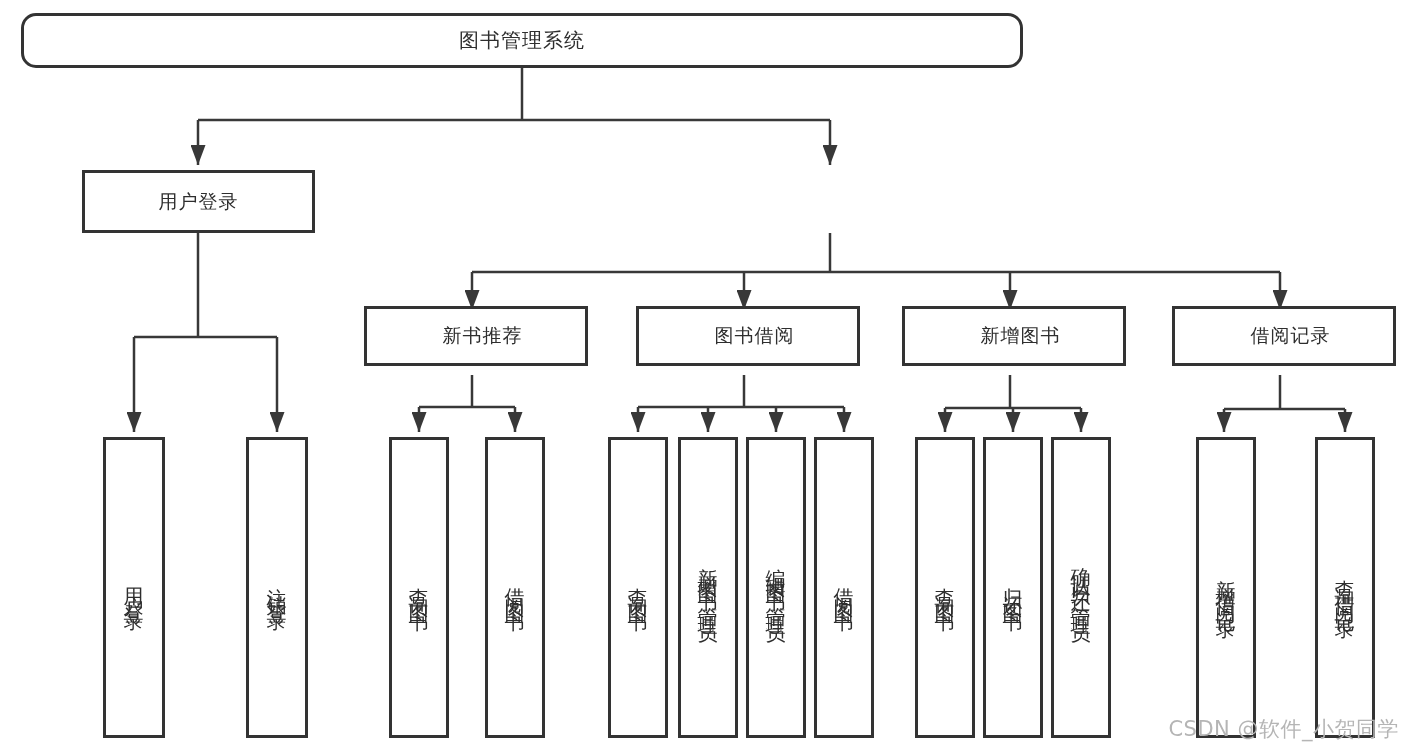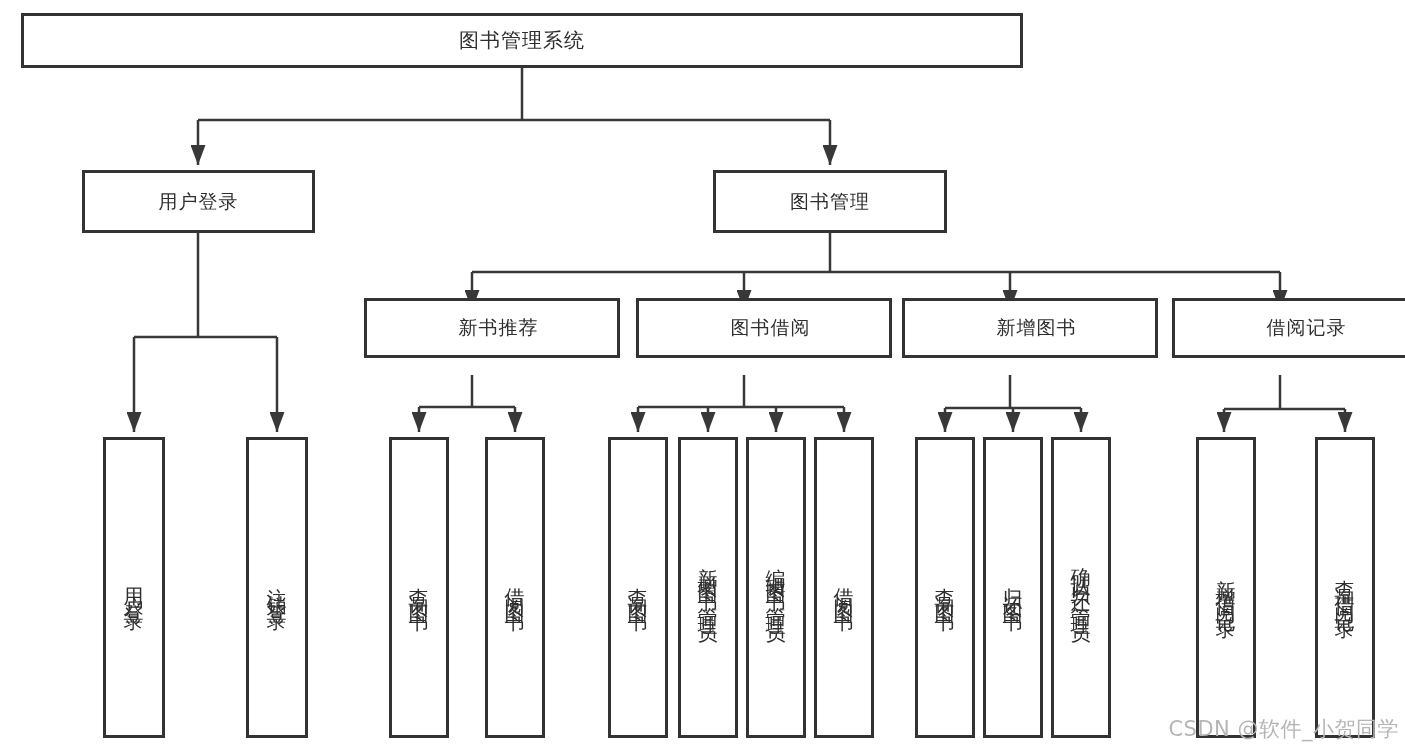--- a/index.html
+++ b/index.html
@@ -25,24 +25,24 @@
     border: 3px solid #333333;
     background: #ffffff;
     display: flex;
     align-items: center;
     justify-content: center;
     color: #2e2e2e;
     font-size: 19px;
     letter-spacing: 1px;
     white-space: nowrap;
   }
-  .root-box   { left: 21px;  top: 13px;  width: 1002px; height: 55px; font-size: 20px; }
+  .root-box   { left: 21px;  top: 13px;  width: 1002px; height: 55px; font-size: 20px; border-radius: 15px; }
   .lvl2-user  { left: 82px;  top: 170px; width: 233px;  height: 63px; }
   .lvl2-book  { left: 713px; top: 170px; width: 234px;  height: 63px; }
-  .lvl3       { top: 298px; width: 256px; height: 60px; padding-left: 13px; }
+  .lvl3       { top: 306px; width: 224px; height: 60px; padding-left: 13px; }
   .lvl3-recommend { left: 364px; }
   .lvl3-borrow    { left: 636px; }
   .lvl3-current   { left: 902px; }
   .lvl3-records   { left: 1172px; }
   .leaf {
     top: 437px; height: 301px; width: 62px;
     writing-mode: vertical-rl;
     text-orientation: mixed;
     font-size: 20px;
     letter-spacing: 8px;
@@ -122,21 +122,20 @@
       <path d="M1280,375 V409"></path>
       <path d="M1224,409 H1345"></path>
       <path d="M1224,409 V432" marker-end="url(#arrow)"></path>
       <path d="M1345,409 V432" marker-end="url(#arrow)"></path>
     </g>
   </svg>
 
   <div class="box root-box">图书管理系统</div>
 
   <div class="box lvl2-user">用户登录</div>
-  <div class="box lvl2-book">图书管理</div>
 
   <div class="box lvl3 lvl3-recommend">新书推荐</div>
   <div class="box lvl3 lvl3-borrow">图书借阅</div>
   <div class="box lvl3 lvl3-current">新增图书</div>
   <div class="box lvl3 lvl3-records">借阅记录</div>
 
   <div class="box leaf leaf-1">用户登录</div>
   <div class="box leaf leaf-2">注销登录</div>
 
   <div class="box leaf leaf-3">查询图书</div>

